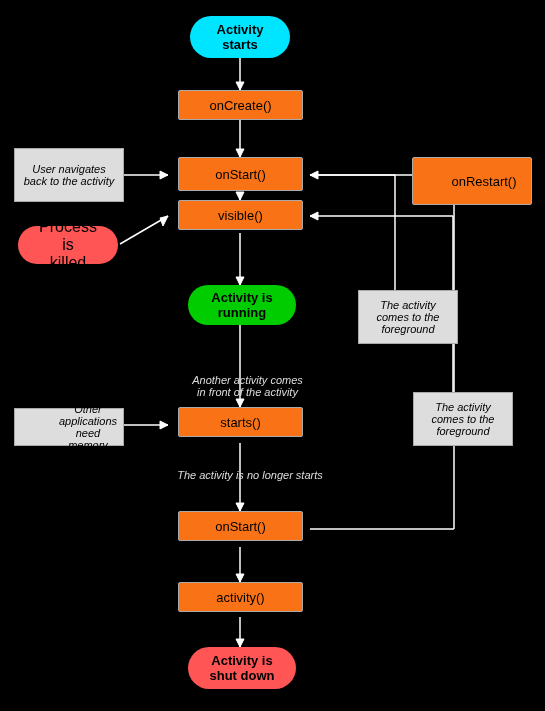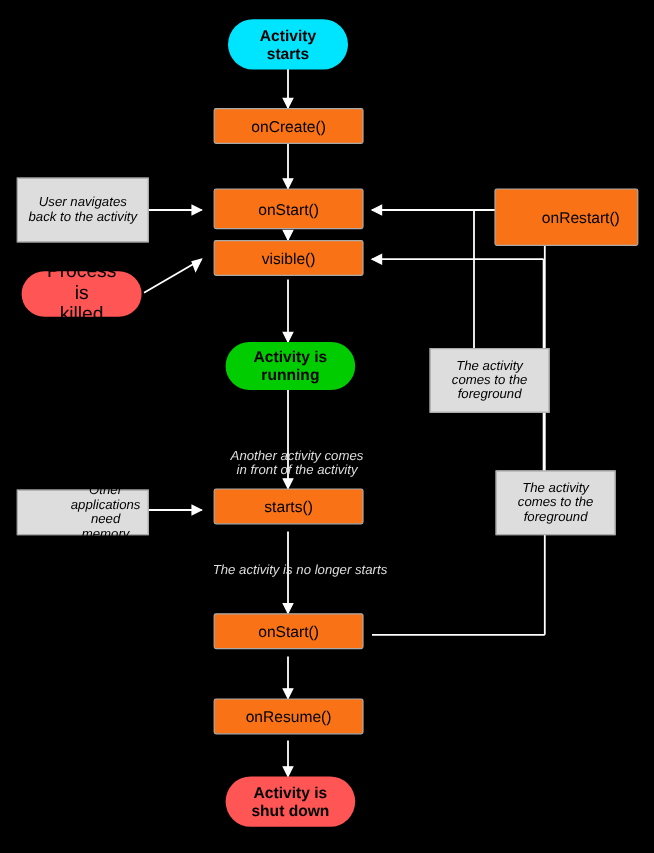--- a/index.html
+++ b/index.html
@@ -155,21 +155,21 @@
 
 <div class="node" style="left:160px; top:462px; width:180px; height:25px;">
   <span style="font-style:italic; font-size:11px; color:#ddd; text-align:center;">The activity is no longer starts</span>
 </div>
 
 <div class="node rect" style="left:178px; top:511px; width:125px; height:30px;">
   <span>onStart()</span>
 </div>
 
 <div class="node rect" style="left:178px; top:582px; width:125px; height:30px;">
-  <span>onResume()</span>
+  <span>activity()</span>
 </div>
 
 <div class="node oval" style="left:188px; top:647px; width:108px; height:42px; background:#ff5555;">
   <span style="white-space:pre-line; font-size:13px; font-weight:bold;">Activity is
 shut down</span>
 </div>
 
 <div class="node oval" style="left:18px; top:226px; width:100px; height:38px; background:#ff5555;">
   <span style="white-space:pre-line; font-size:16px; font-weight:normal;">Process is
 killed</span>

